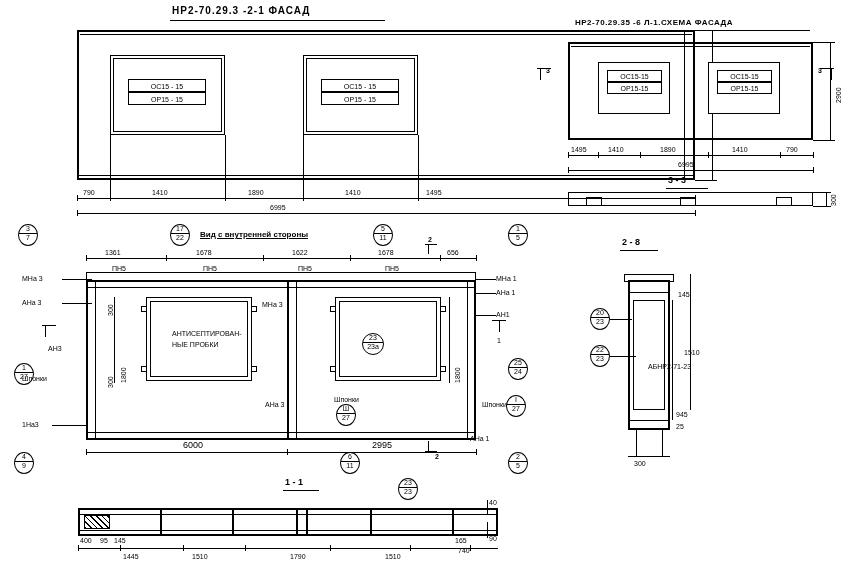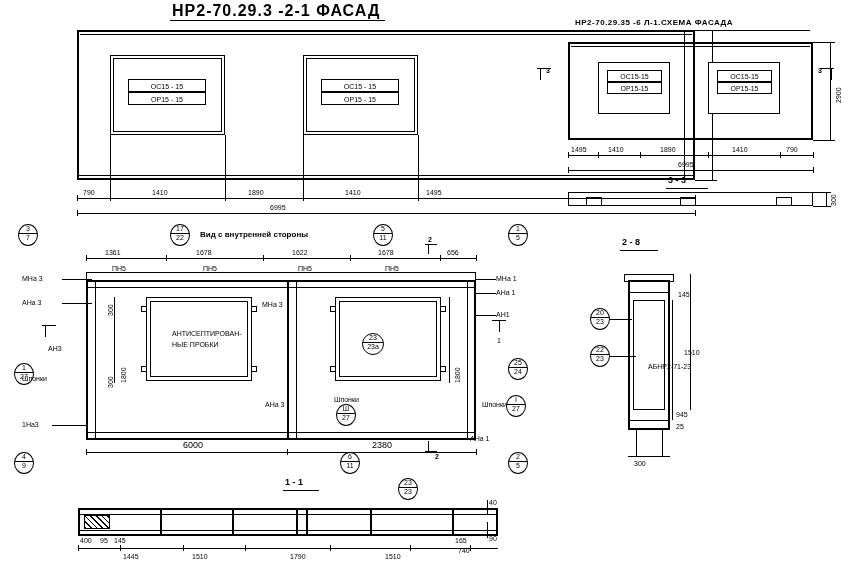--- a/index.html
+++ b/index.html
@@ -8,37 +8,37 @@
   
   .h{position:absolute;height:0;border-top:1px solid #000;}
   .v{position:absolute;width:0;border-left:1px solid #000;}
   .v2{position:absolute;width:0;border-left:2px solid #000;}
   .box{position:absolute;border:1px solid #000;box-sizing:border-box;}
   .box2{position:absolute;border:2px solid #000;box-sizing:border-box;}
   .t{position:absolute;white-space:nowrap;font-size:8px;line-height:9px;}
   .t7{font-size:7px;}
   .t9{font-size:9px;}
   .tb{font-weight:bold;}
-  .u{}
+  .u{text-decoration:underline;}
   .circ{position:absolute;border:1px solid #000;border-radius:50%;
         box-sizing:border-box;text-align:center;font-size:7px;line-height:8px;}
   .circ span{display:block;}
   .circ .sep{border-top:1px solid #000;}
   .dim{position:absolute;height:0;border-top:1px solid #000;}
   .tick{position:absolute;width:0;border-left:1px solid #000;height:6px;}
   .hatch{background:repeating-linear-gradient(45deg,#000 0 1px,transparent 1px 4px);}
   .win{position:absolute;border:1px solid #000;box-sizing:border-box;background:#fff;}
   .winlbl{position:absolute;border:1px solid #000;box-sizing:border-box;
           font-size:7px;text-align:center;background:#fff;}
 </style>
 </head>
 <body>
 
 <div>
-  <div class="t tb" style="left:172px;top:6px;font-size:16px;letter-spacing:1px;">НР2-70.29.3  -2-1  ФАСАД</div>
+  <div class="t tb" style="left:172px;top:6px;font-size:10px;letter-spacing:1px;">НР2-70.29.3  -2-1  ФАСАД</div>
   <div class="h" style="left:170px;top:20px;width:215px;"></div>
 
   <div class="box2" style="left:77px;top:30px;width:618px;height:150px;"></div>
   <div class="h" style="left:80px;top:34px;width:612px;"></div>
   <div class="v" style="left:684px;top:30px;height:150px;"></div>
   <div class="h" style="left:77px;top:175px;width:618px;"></div>
 
   <div class="win" style="left:110px;top:55px;width:115px;height:80px;"></div>
   <div class="win" style="left:113px;top:58px;width:109px;height:74px;"></div>
   <div class="winlbl" style="left:128px;top:79px;width:78px;height:13px;line-height:13px;">ОС15 - 15</div>
@@ -214,21 +214,21 @@
   <div class="t t7" style="left:482px;top:400px;">Шпонки</div>
   <div class="t t7" style="left:470px;top:434px;">АНа 1</div>
   <div class="t t7" style="left:22px;top:420px;">1На3</div>
   <div class="h" style="left:52px;top:425px;width:36px;"></div>
 
   <div class="dim" style="left:86px;top:452px;width:390px;"></div>
   <div class="tick" style="left:86px;top:449px;"></div>
   <div class="tick" style="left:287px;top:449px;"></div>
   <div class="tick" style="left:476px;top:449px;"></div>
   <div class="t t9" style="left:183px;top:441px;">6000</div>
-  <div class="t t9" style="left:372px;top:441px;">2380</div>
+  <div class="t t9" style="left:372px;top:441px;">2995</div>
 
   <div class="t tb" style="left:285px;top:478px;font-size:9px;">1 - 1</div>
   <div class="h" style="left:283px;top:490px;width:36px;"></div>
 
   <div class="t t7 tb" style="left:428px;top:235px;">2</div>
   <div class="h" style="left:425px;top:244px;width:12px;"></div>
   <div class="v" style="left:428px;top:244px;height:10px;"></div>
   <div class="t t7 tb" style="left:435px;top:452px;">2</div>
   <div class="h" style="left:425px;top:451px;width:12px;"></div>
   <div class="v" style="left:428px;top:441px;height:10px;"></div>

